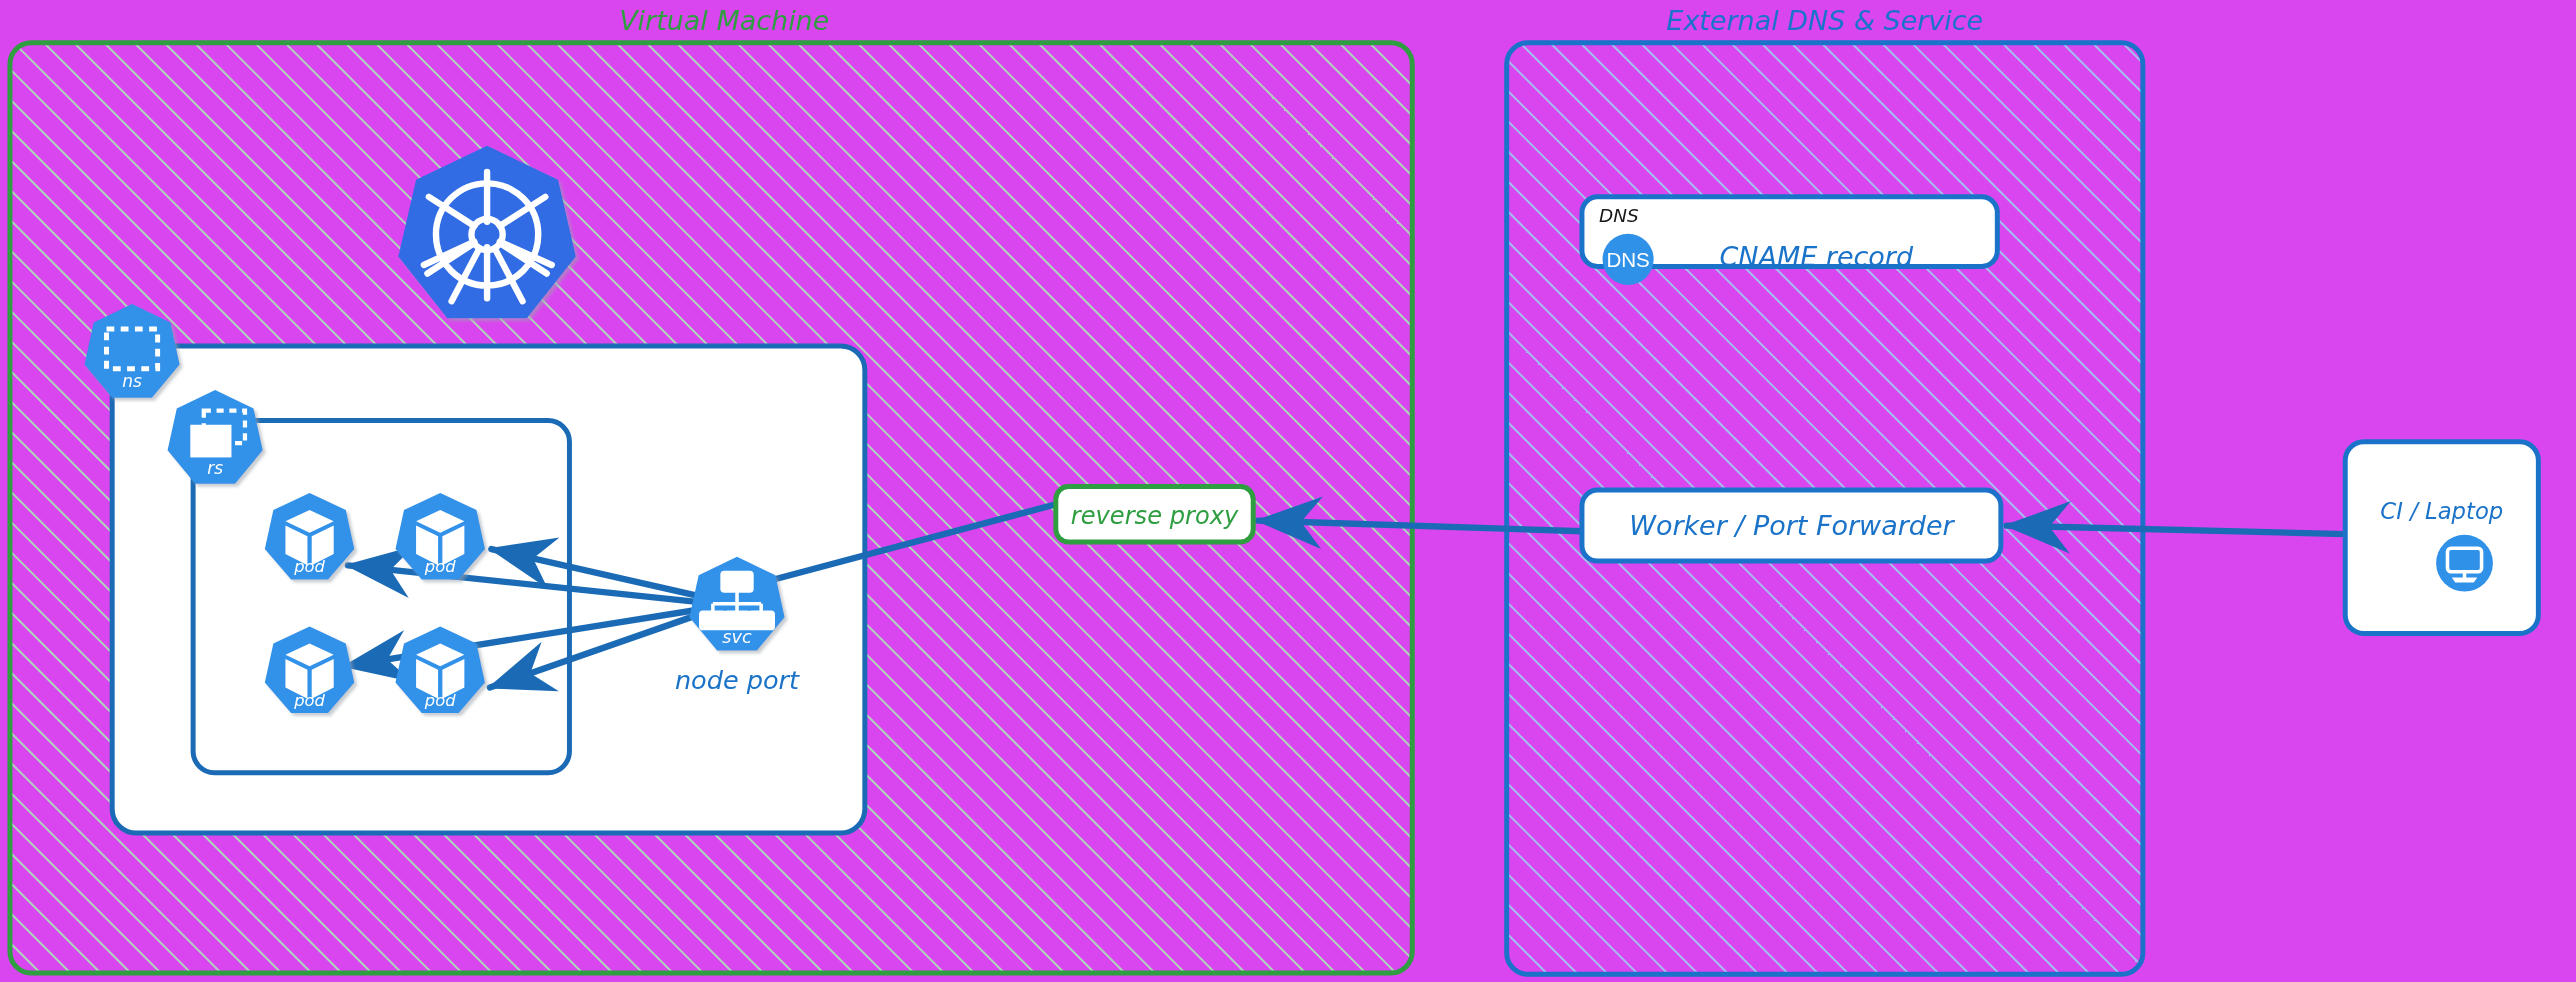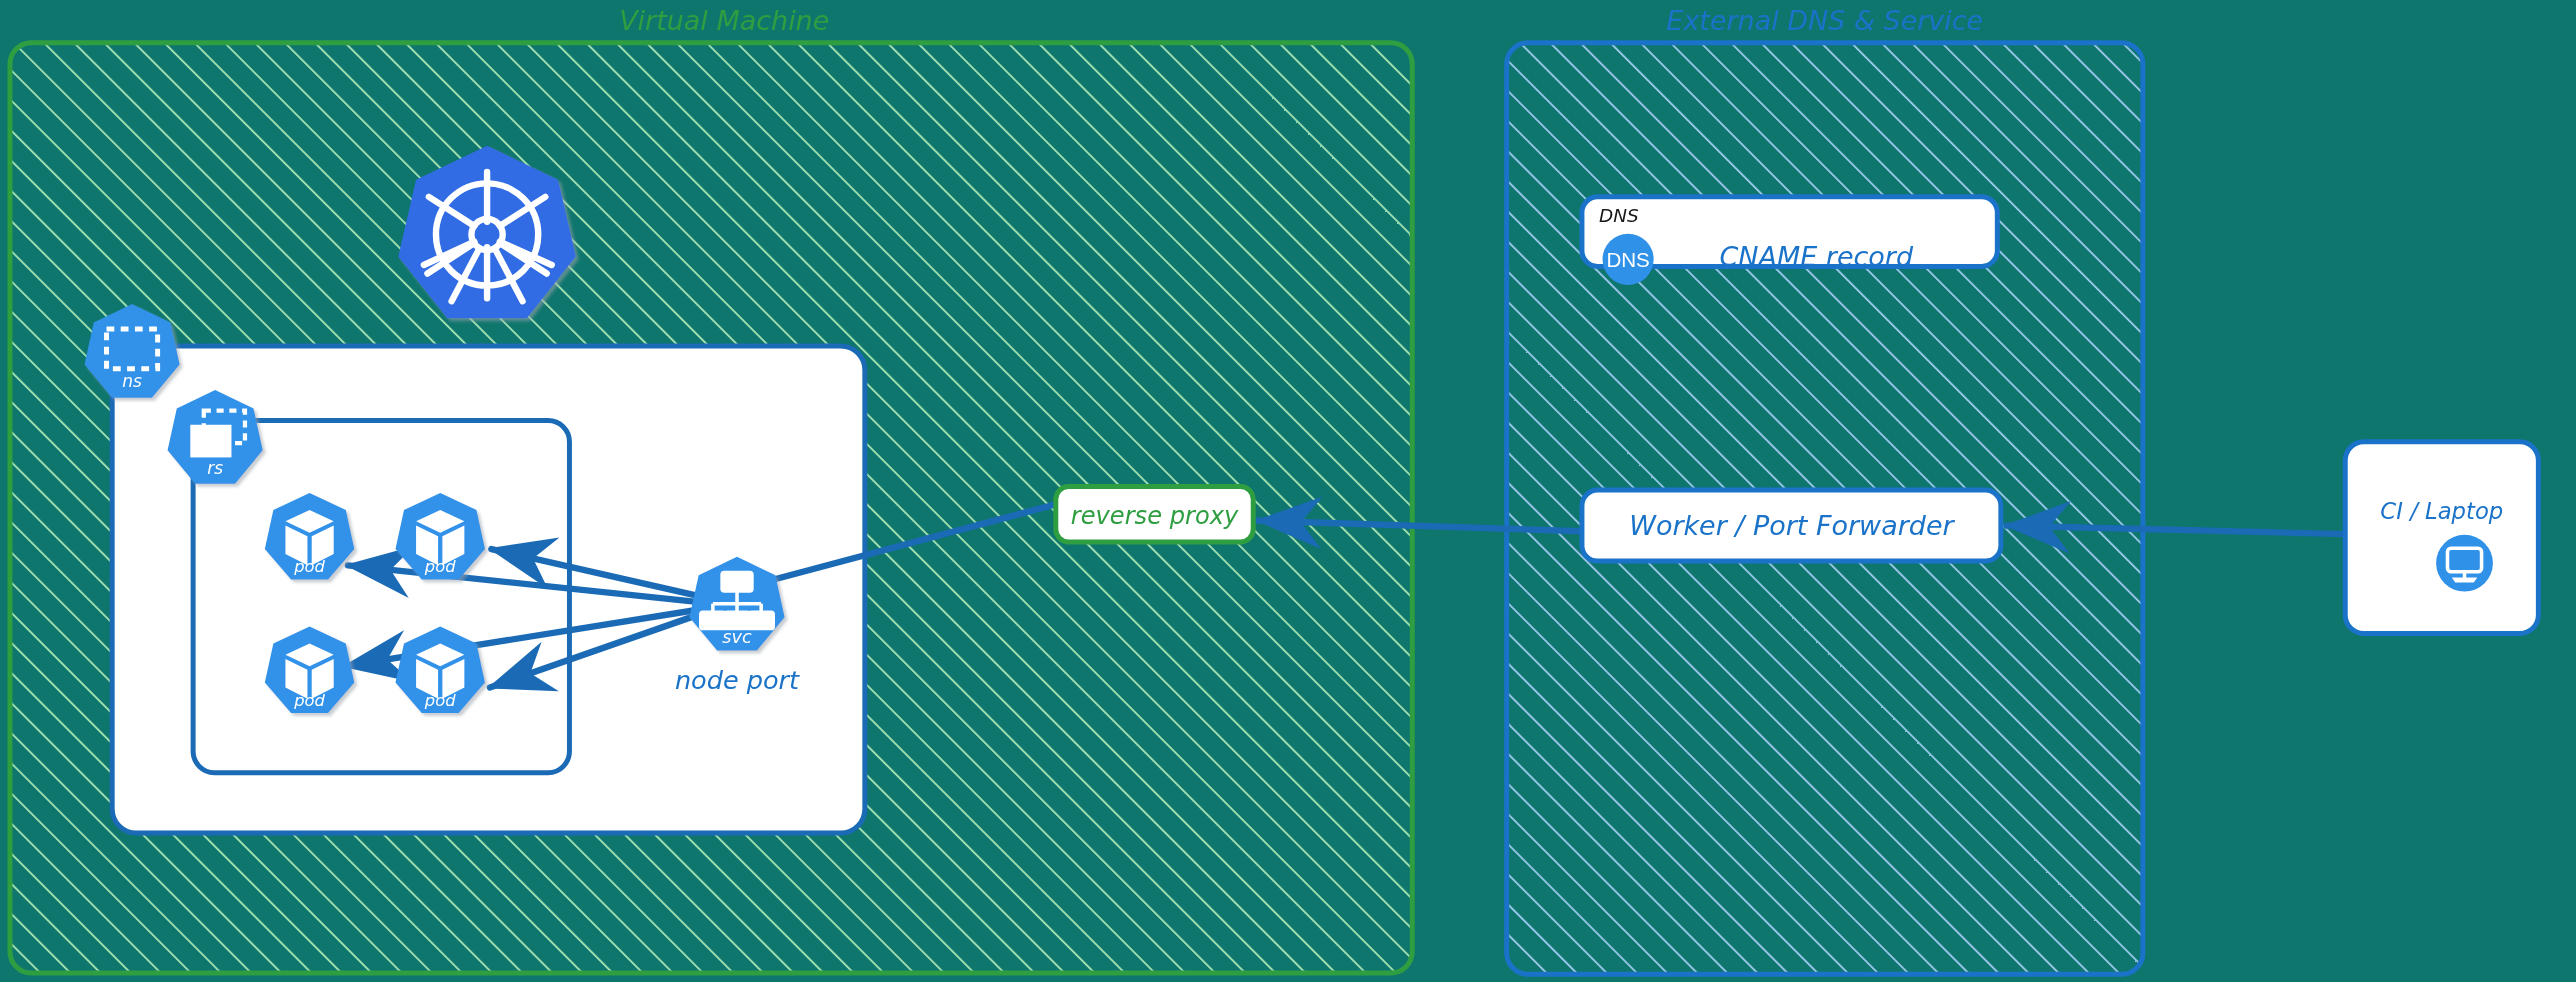--- a/index.html
+++ b/index.html
@@ -8,21 +8,21 @@
     padding: 0;
     background: #ffffff;
   }
   body {
     font-family: "DejaVu Sans", sans-serif;
   }
   #canvas {
     position: relative;
     width: 2576px;
     height: 983px;
-    background: #0f766e;
+    background: #d946ef;
     overflow: hidden;
   }
   #diagram-svg {
     position: absolute;
     left: 0;
     top: 0;
     width: 2576px;
     height: 983px;
   }
   .hand {

